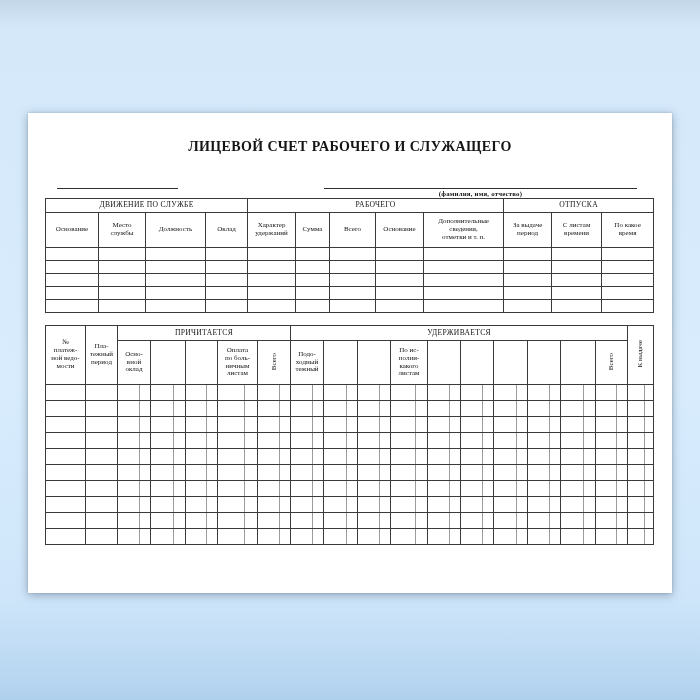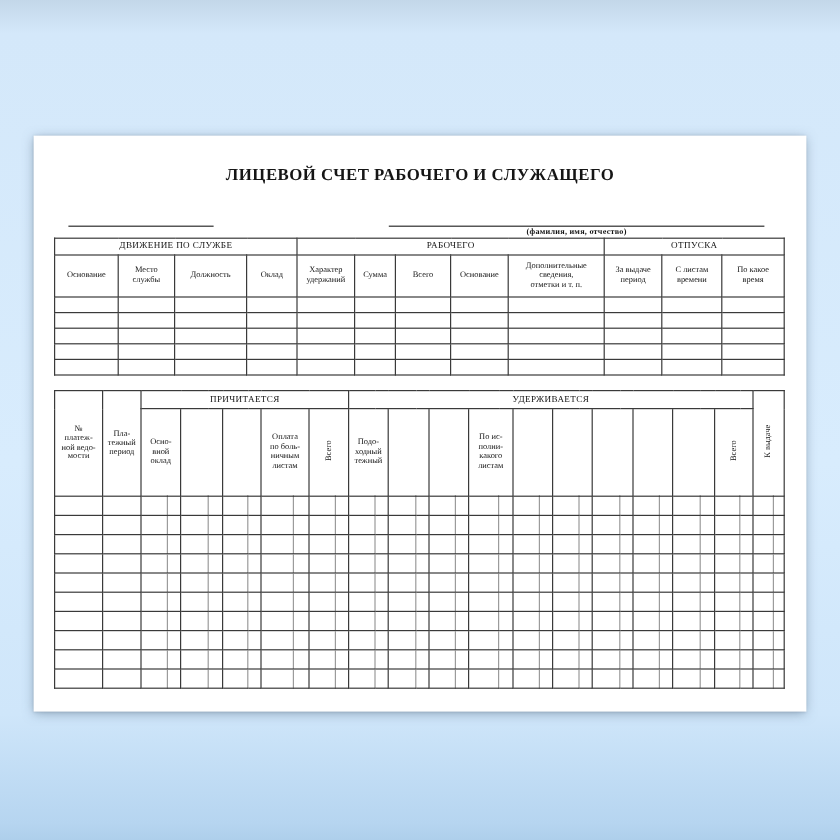--- a/index.html
+++ b/index.html
@@ -27,21 +27,21 @@
   table,td,th{border:1px solid #3a3a3a;}
   td,th{padding:0;font-weight:normal;overflow:hidden;}
   th{font-size:7px;line-height:1.12;text-align:center;vertical-align:middle;white-space:pre-line;}
   .grp{font-size:7.6px;letter-spacing:.3px;white-space:nowrap;}
   #service-table{top:85px;width:608px;border-radius:32px;}
   #service-table .grp-row{height:14px;}
   #service-table .hdr-row{height:35px;}
   #service-table .body-row{height:13px;}
   #payroll-table{top:212px;width:608px;}
   #payroll-table .grp-row{height:15px;}
-  #payroll-table .hdr-row{height:73px;}
+  #payroll-table .hdr-row{height:44px;}
   #payroll-table .body-row{height:16px;}
   .vert span{
     display:inline-block;writing-mode:vertical-rl;transform:rotate(180deg);
     font-size:7px;line-height:1;white-space:nowrap;
   }
   
   td.k{border-left-color:#9b9b9b;}
   td.r{border-right-color:#9b9b9b;}
 </style>
 </head>

